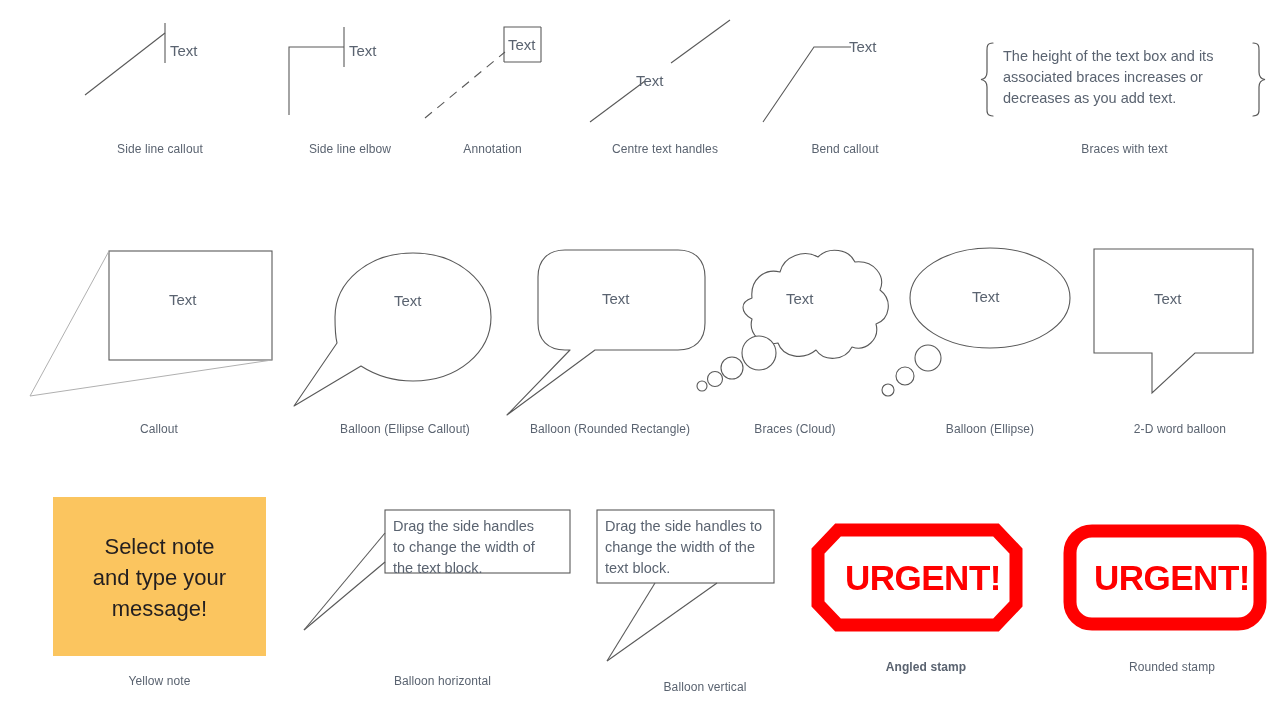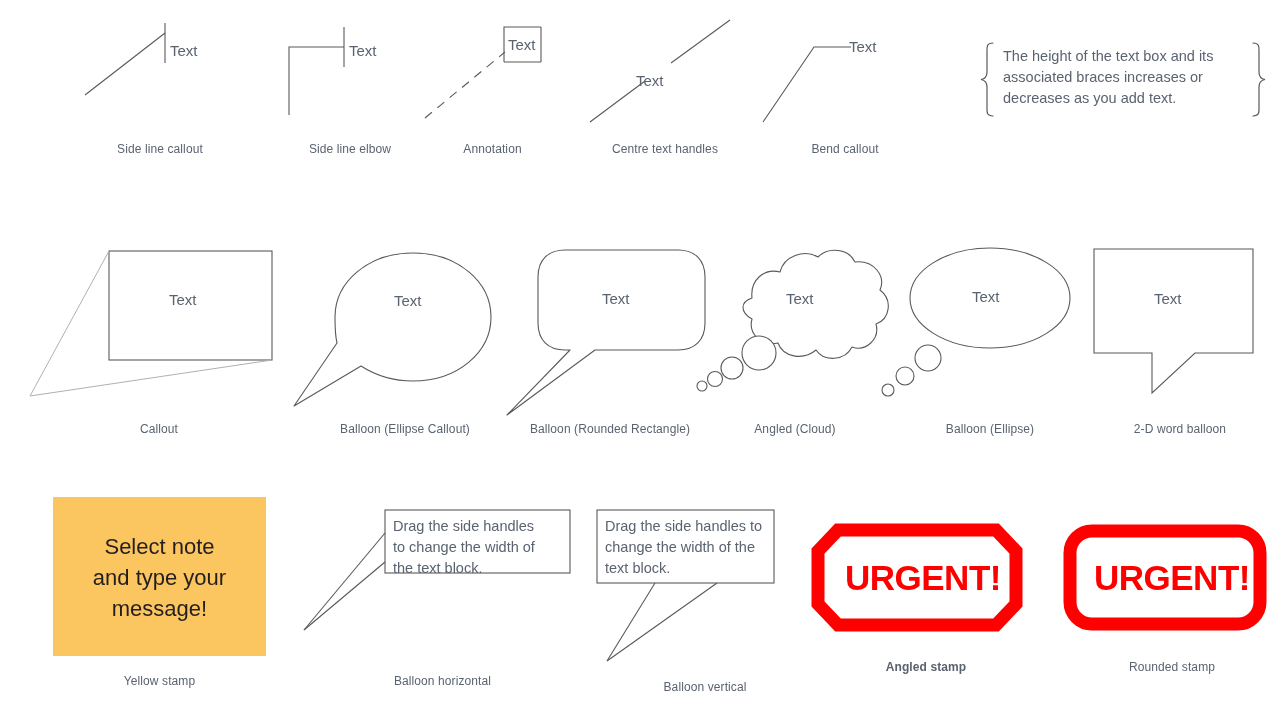--- a/index.html
+++ b/index.html
@@ -125,20 +125,21 @@
   </div>
 
   <div class="shape-cell" style="left:962px; top:10px; width:325px; height:160px;">
     <svg class="shape-art" width="325" height="130" viewBox="0 0 325 130">
 
       <path d="M 31,33 C 24,33 25,38 25,42 L 25,62 C 25,68 22,69 19,69.5 C 22,70 25,71 25,77 L 25,97 C 25,101 24,106 31,106" fill="none" stroke="#595959" stroke-width="1.2" stroke-linecap="round"></path>
 
       <path d="M 291,33 C 298,33 297,38 297,42 L 297,62 C 297,68 300,69 303,69.5 C 300,70 297,71 297,77 L 297,97 C 297,101 298,106 291,106" fill="none" stroke="#595959" stroke-width="1.2" stroke-linecap="round"></path>
     </svg>
     <div class="para-text" style="left:41px; top:36px; width:250px;">The height of the text box and its associated braces increases or decreases as you add text.</div>
+    <span class="caption" style="left:0px; top:132px; width:325px;">Braces with text</span>
   </div>
 
   <div class="shape-cell" style="left:18px; top:240px; width:282px; height:210px;">
     <svg class="shape-art" width="282" height="175" viewBox="0 0 282 175">
       <rect x="91" y="11" width="163" height="109" fill="none" stroke="#595959" stroke-width="1.1"></rect>
       <line x1="91" y1="11" x2="12" y2="156" stroke="#b0b0b0" stroke-width="1"></line>
       <line x1="254" y1="120" x2="12" y2="156" stroke="#b0b0b0" stroke-width="1"></line>
     </svg>
     <span class="inner-text" style="left:151px; top:51px;">Text</span>
     <span class="caption" style="left:0px; top:182px; width:282px;">Callout</span>
@@ -175,21 +176,21 @@
                C 155,121 134,122 126,110
                C 113,121 93,117 88,103
                C 71,107 58,93 62,79
                C 50,72 50,62 62,58 Z" fill="#ffffff" stroke="#595959" stroke-width="1.1" stroke-linejoin="round"></path>
       <circle cx="69" cy="113" r="17" fill="#ffffff" stroke="#595959" stroke-width="1.1"></circle>
       <circle cx="42" cy="128" r="11" fill="#ffffff" stroke="#595959" stroke-width="1.1"></circle>
       <circle cx="25" cy="139" r="7.5" fill="#ffffff" stroke="#595959" stroke-width="1.1"></circle>
       <circle cx="12" cy="146" r="5" fill="#ffffff" stroke="#595959" stroke-width="1.1"></circle>
     </svg>
     <span class="inner-text" style="left:96px; top:50px;">Text</span>
-    <span class="caption" style="left:0px; top:182px; width:210px;">Angled (Cloud)</span>
+    <span class="caption" style="left:0px; top:182px; width:210px;">Braces (Cloud)</span>
   </div>
 
   <div class="shape-cell" style="left:880px; top:240px; width:220px; height:210px;">
     <svg class="shape-art" width="220" height="175" viewBox="0 0 220 175">
       <ellipse cx="110" cy="58" rx="80" ry="50" fill="#ffffff" stroke="#595959" stroke-width="1.1"></ellipse>
       <circle cx="48" cy="118" r="13" fill="#ffffff" stroke="#595959" stroke-width="1.1"></circle>
       <circle cx="25" cy="136" r="9" fill="#ffffff" stroke="#595959" stroke-width="1.1"></circle>
       <circle cx="8" cy="150" r="6" fill="#ffffff" stroke="#595959" stroke-width="1.1"></circle>
     </svg>
     <span class="inner-text" style="left:92px; top:48px;">Text</span>
@@ -205,21 +206,21 @@
   </div>
 
   <div class="shape-cell" style="left:53px; top:497px; width:238px; height:200px;">
     <div class="yellow-note-box" style="left:0px; top:0px; width:213px; height:159px; background:#fbc55f;">
       <div class="note-text" style="left:0px; top:34px;">
         <div>Select note</div>
         <div>and type your</div>
         <div>message!</div>
       </div>
     </div>
-    <span class="caption" style="left:0px; top:177px; width:213px;">Yellow stamp</span>
+    <span class="caption" style="left:0px; top:177px; width:213px;">Yellow note</span>
   </div>
 
   <div class="shape-cell" style="left:295px; top:497px; width:295px; height:200px;">
     <svg class="shape-art" width="295" height="175" viewBox="0 0 295 175">
       <rect x="90" y="13" width="185" height="63" fill="#ffffff" stroke="#595959" stroke-width="1.1"></rect>
       <line x1="90" y1="36" x2="9" y2="133" stroke="#595959" stroke-width="1.1"></line>
       <line x1="90" y1="65" x2="9" y2="133" stroke="#595959" stroke-width="1.1"></line>
     </svg>
     <div class="para-text" style="left:98px; top:19px; width:172px;">
       <div>Drag the side handles</div>

